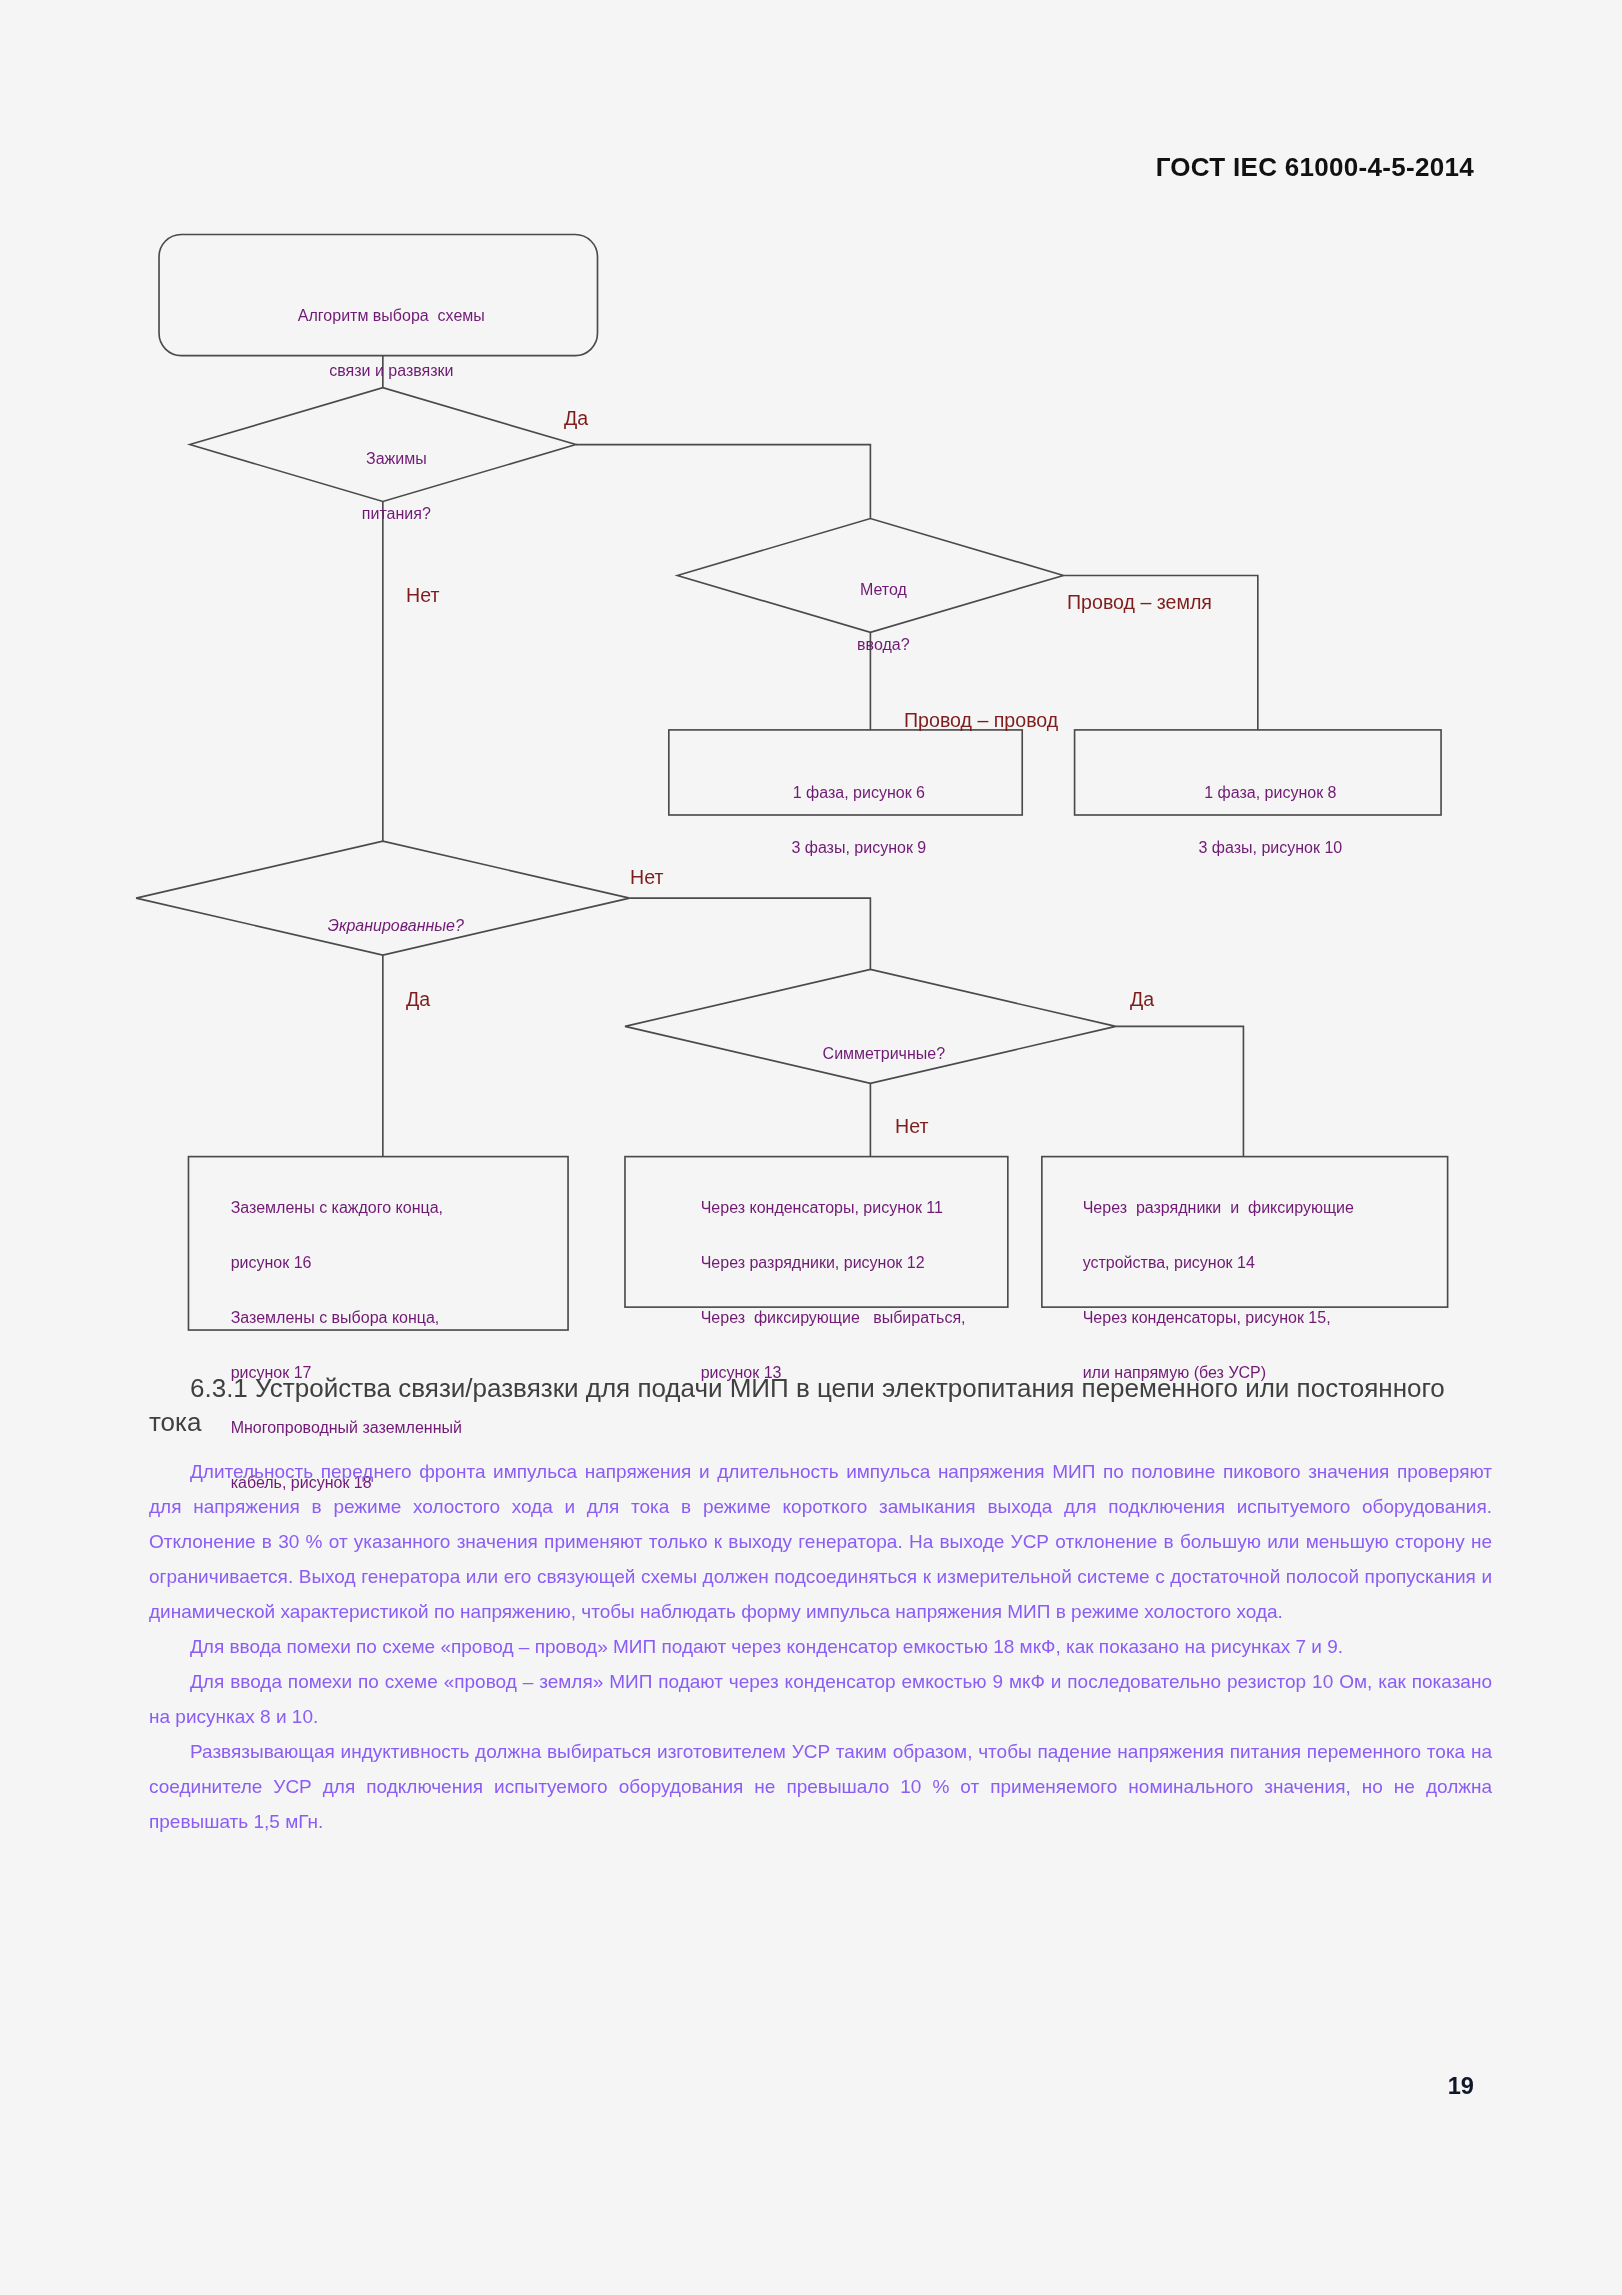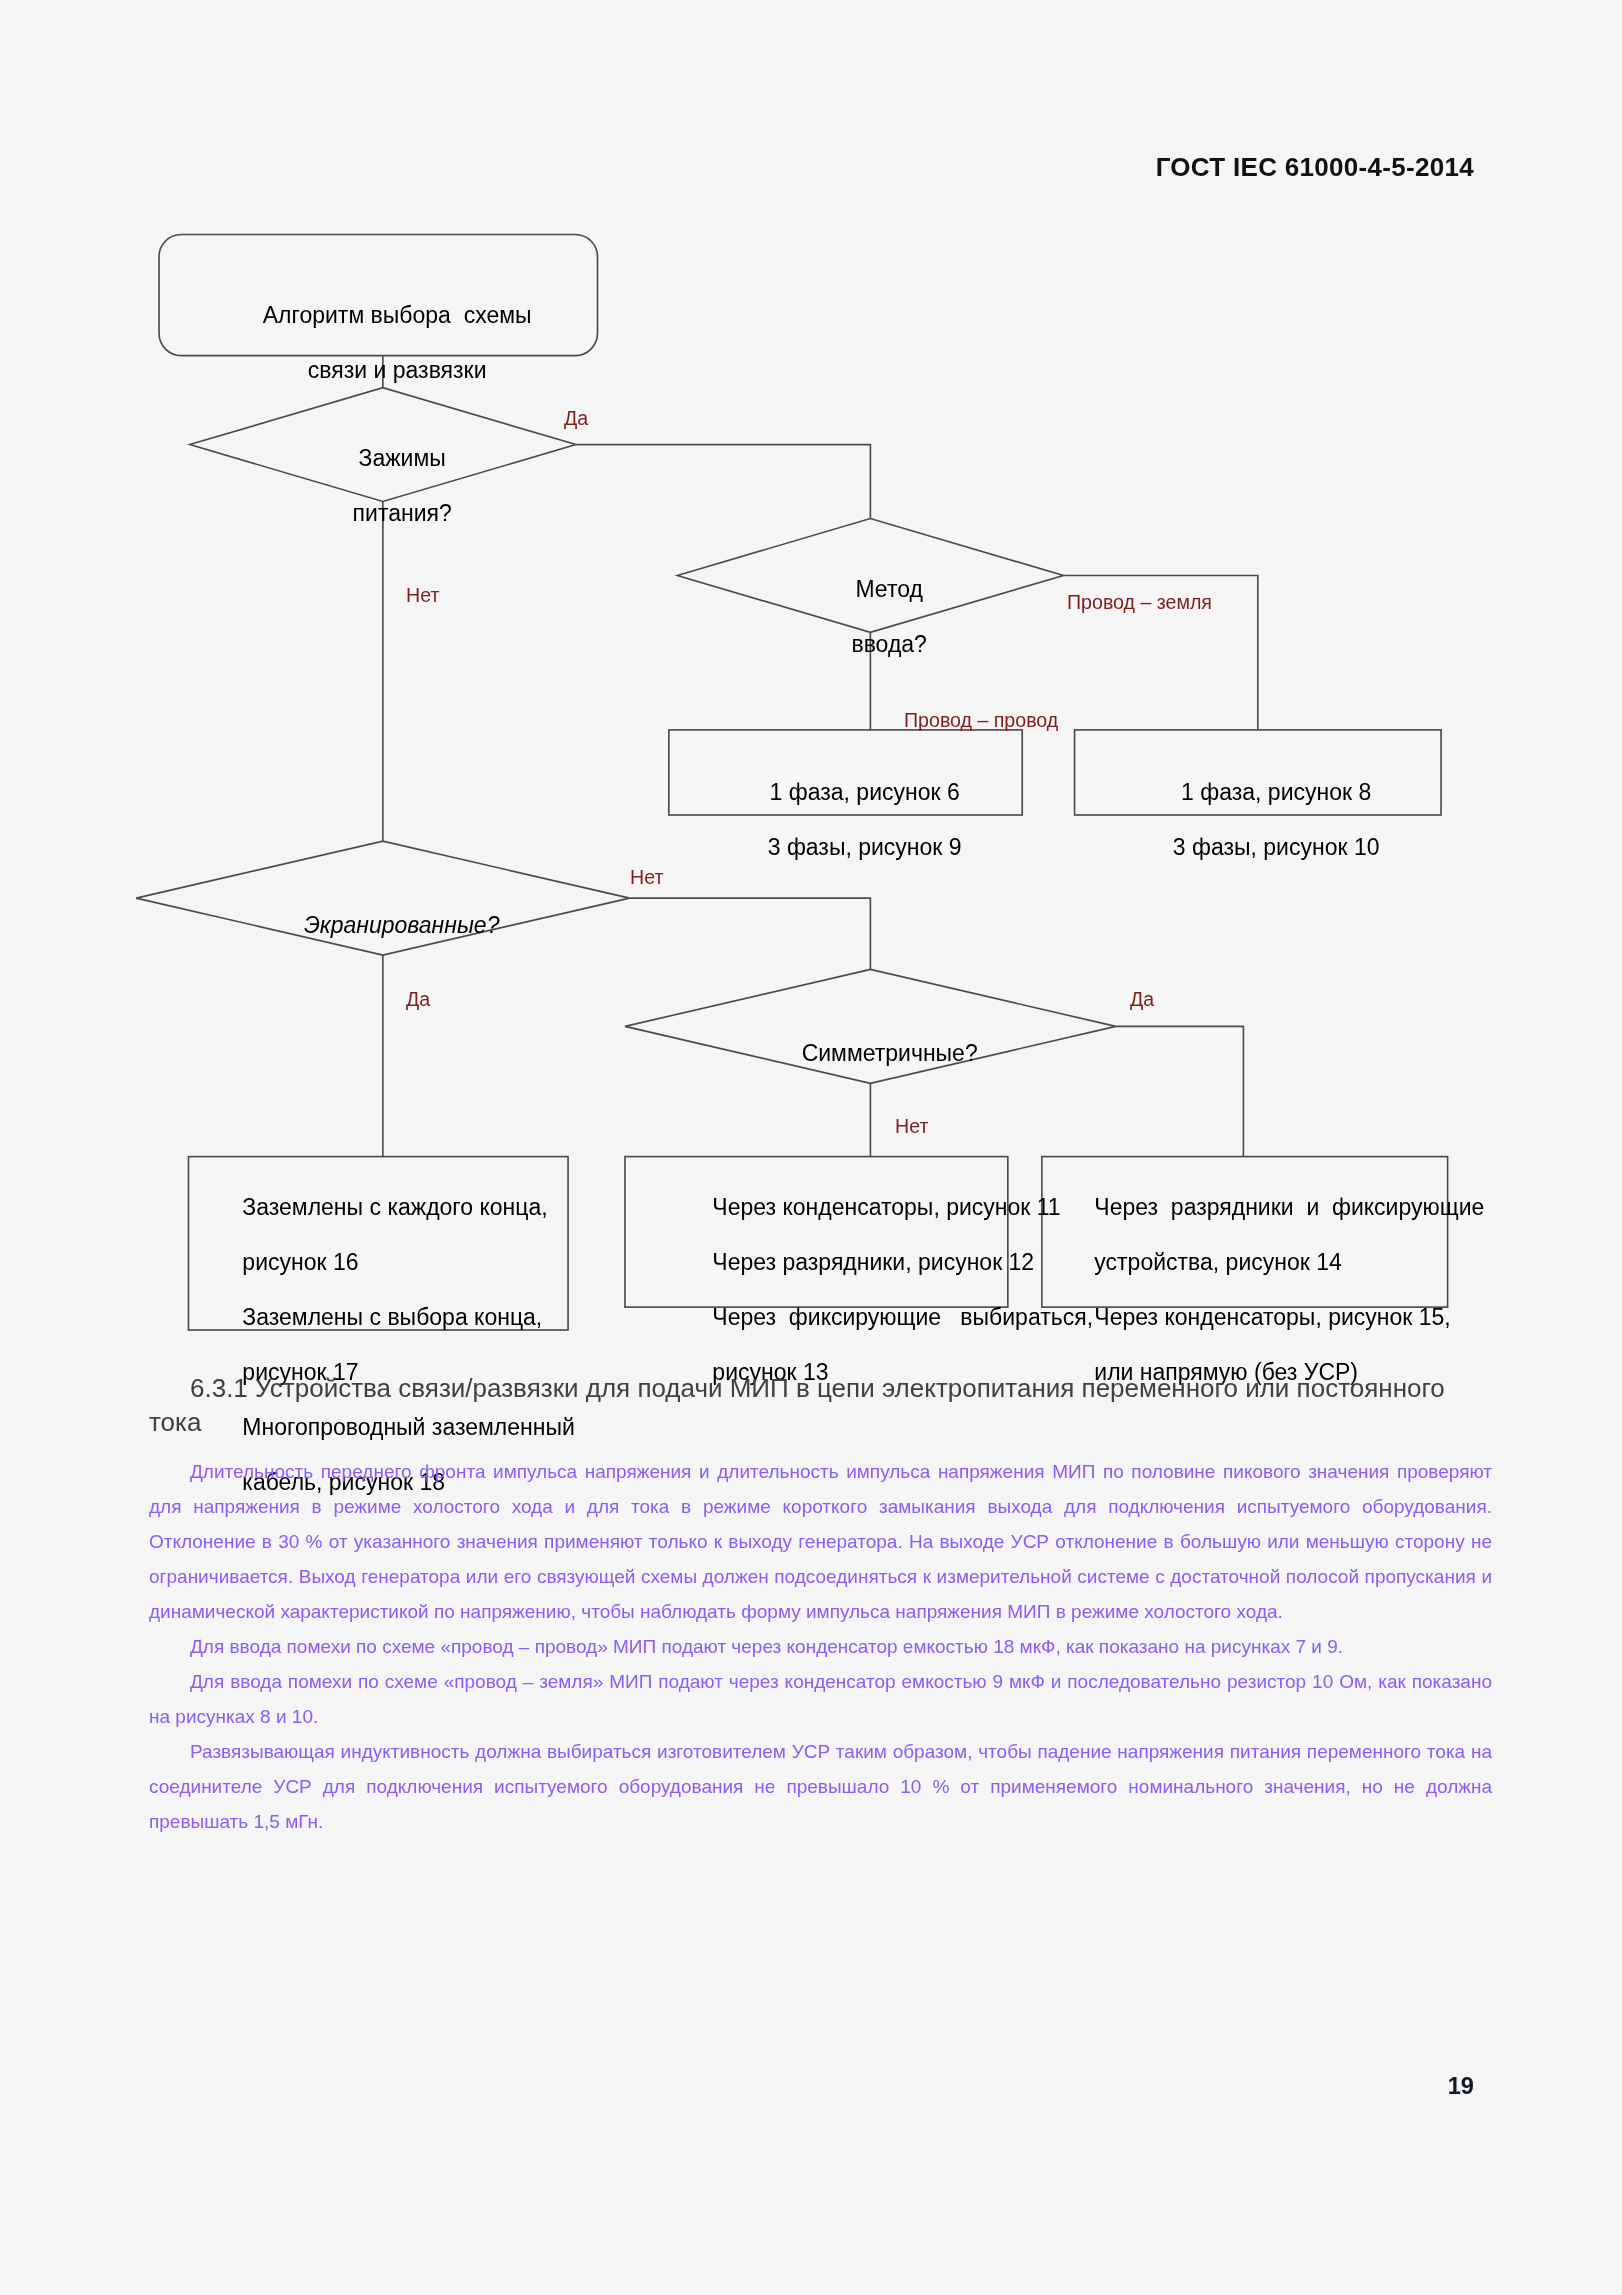--- a/index.html
+++ b/index.html
@@ -38,23 +38,23 @@
     height: 1126px;
   }
   .flow-svg {
     position: absolute;
     left: 0; top: 0;
     width: 1623px;
     height: 1126px;
   }
   .node-text {
     position: absolute;
-    font-size: 23px;
+    font-size: 16px;
     line-height: 27.5px;
-    color: #000000;
+    color: #701a75;
     white-space: pre;
   }
   .node-text.center { text-align: center; }
   .edge-label {
     position: absolute;
     font-size: 19.6px;
     color: #7f1d1d;
     white-space: nowrap;
   }
 

